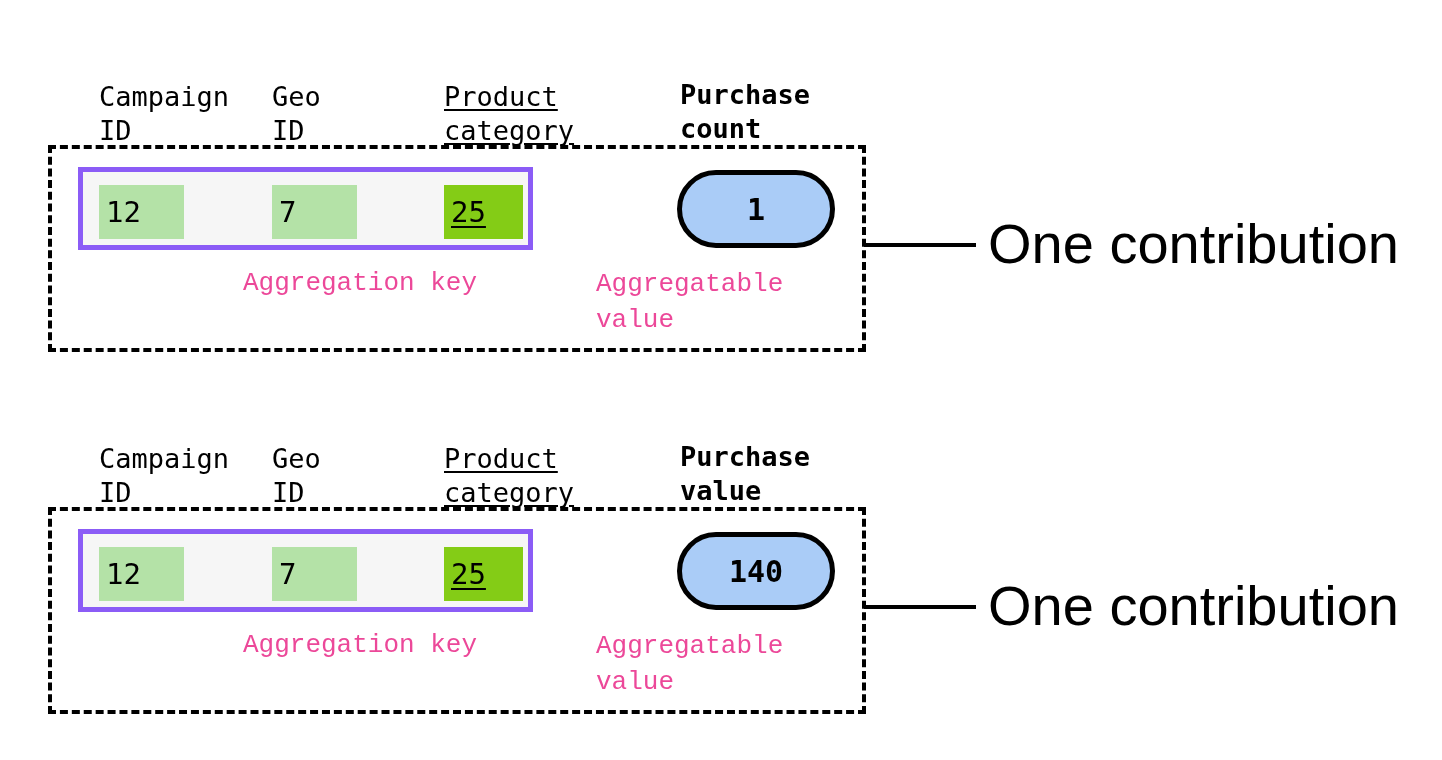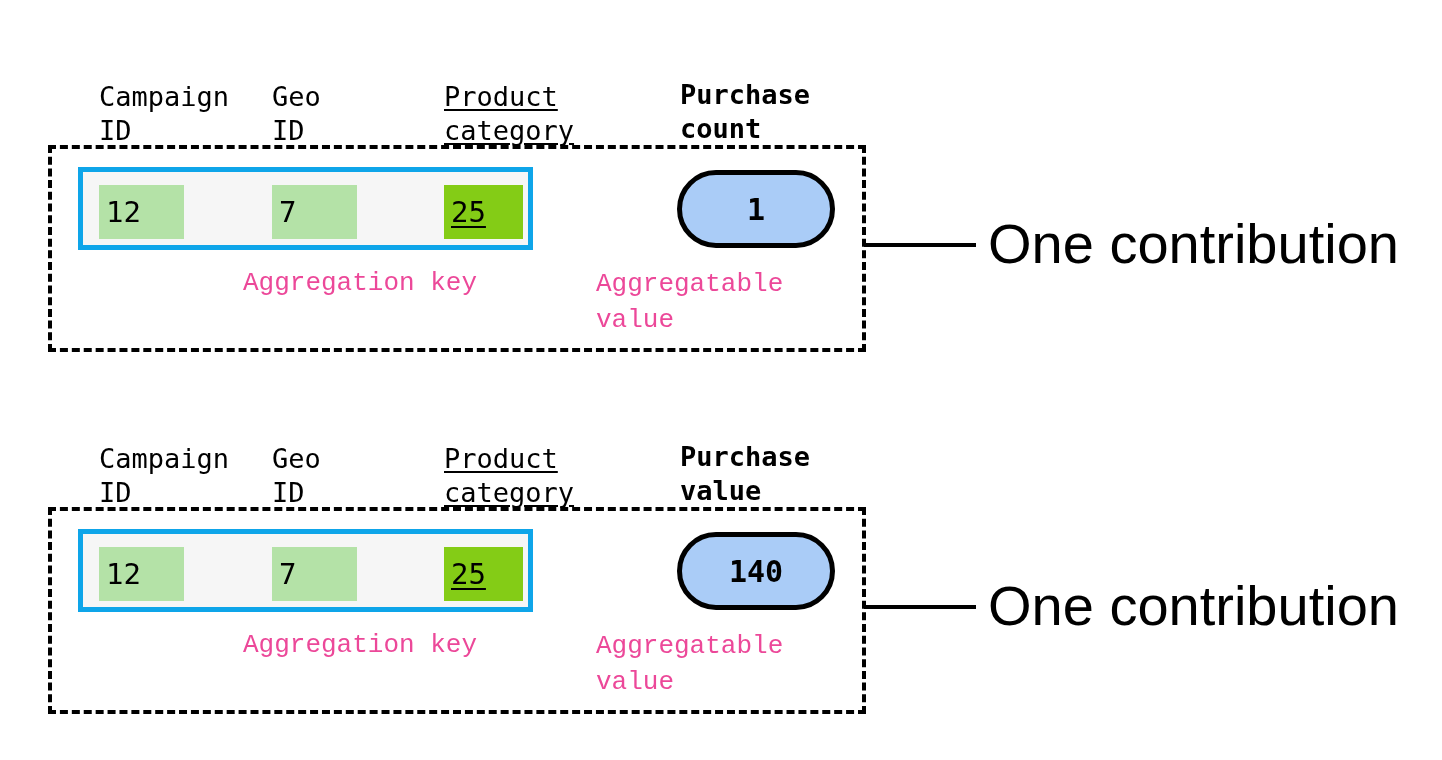--- a/index.html
+++ b/index.html
@@ -62,21 +62,21 @@
     box-sizing: border-box;
   }
 
   
   .key-row {
     position: absolute;
     left: 78px;
     top: 167px;
     width: 455px;
     height: 83px;
-    border: 5px solid #0ea5e9;
+    border: 5px solid #8b5cf6;
     background: #f6f6f6;
     box-sizing: border-box;
   }
   .cell {
     position: absolute;
     top: 13px;
     height: 54px;
     display: flex;
     align-items: center;
     font-family: "DejaVu Sans Mono", monospace;

